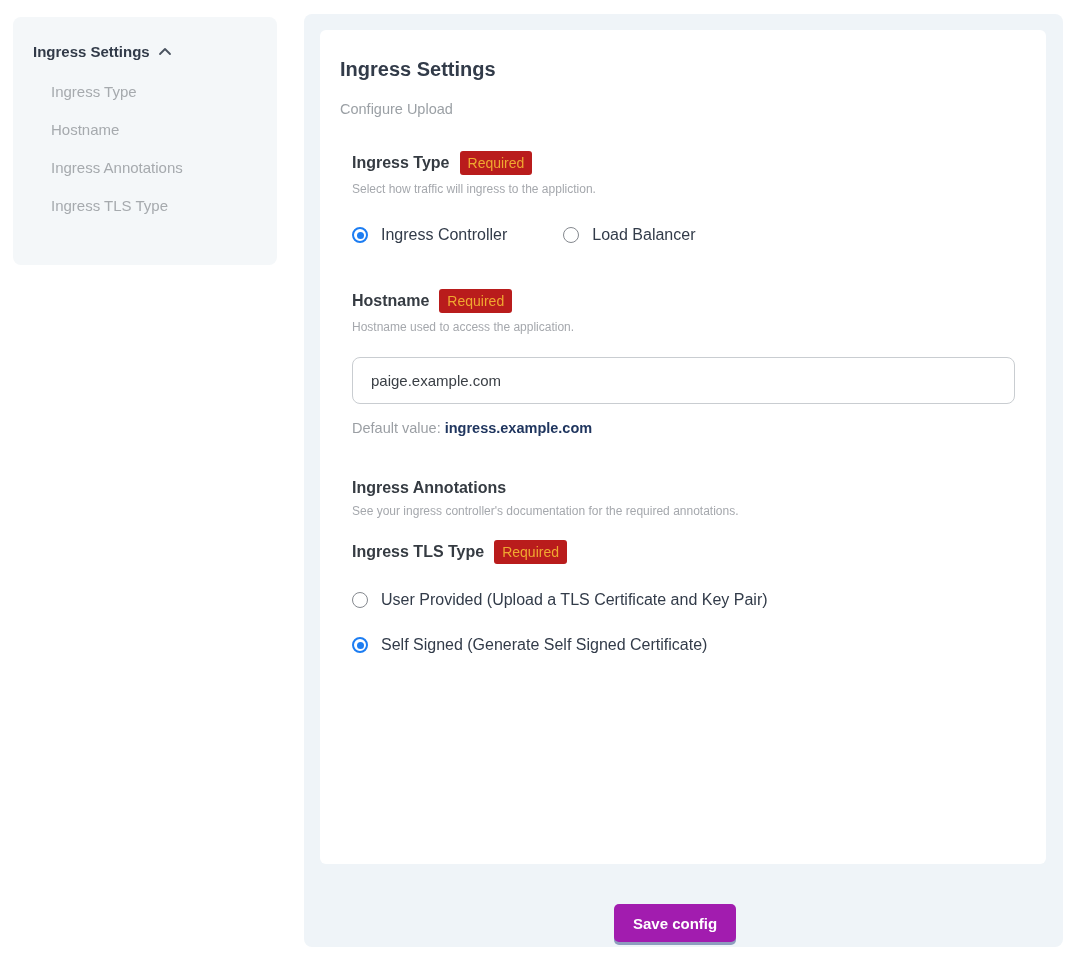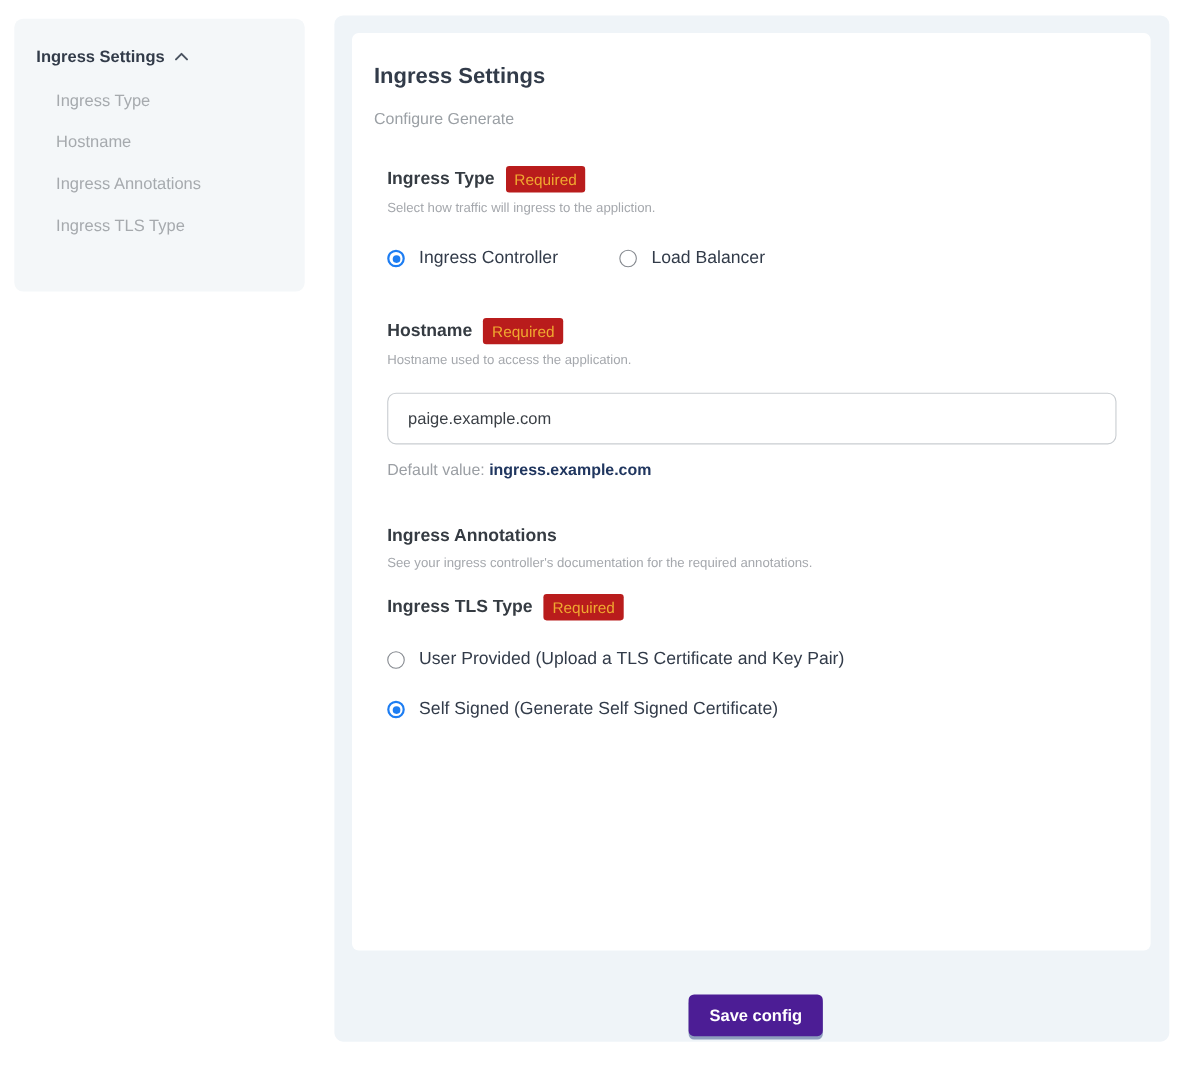--- a/index.html
+++ b/index.html
@@ -136,24 +136,24 @@
     font-family: "Liberation Mono", "DejaVu Sans Mono", monospace;
     font-size: 15px; line-height: 28px; color: #3a3f45;
     resize: both;
     outline: none;
     display: block;
   }
 
   
   .save-button {
     position: absolute;
-    left: 322px; top: 890px;
+    left: 310px; top: 890px;
     height: 38px;
     padding: 0 19px;
-    background: #4c1d95;
+    background: #a21caf;
     color: #ffffff;
     font-size: 15px; font-weight: bold;
     font-family: "Liberation Sans", sans-serif;
     border: none;
     border-radius: 5px;
     box-shadow: 0 3px 0 rgba(24, 52, 120, 0.45);
     cursor: pointer;
   }
 </style>
 </head>
@@ -174,21 +174,21 @@
     <div class="sidebar-item">Ingress Annotations</div>
     <div class="sidebar-item">Ingress TLS Type</div>
   </div>
 </nav>
 
 <div class="config-container">
 
   <div class="config-card">
 
     <h1 class="card-title">Ingress Settings</h1>
-    <div class="card-subtitle">Configure Generate</div>
+    <div class="card-subtitle">Configure Upload</div>
 
     <div class="field-group group-ingress-type">
       <div class="field-label-row">
         <span class="field-label">Ingress Type</span>
         <span class="required-badge">Required</span>
       </div>
       <div class="field-help">Select how traffic will ingress to the appliction.</div>
       <div class="radio-row-inline">
         <label class="radio-option">
           <span class="radio-circle checked"></span>

